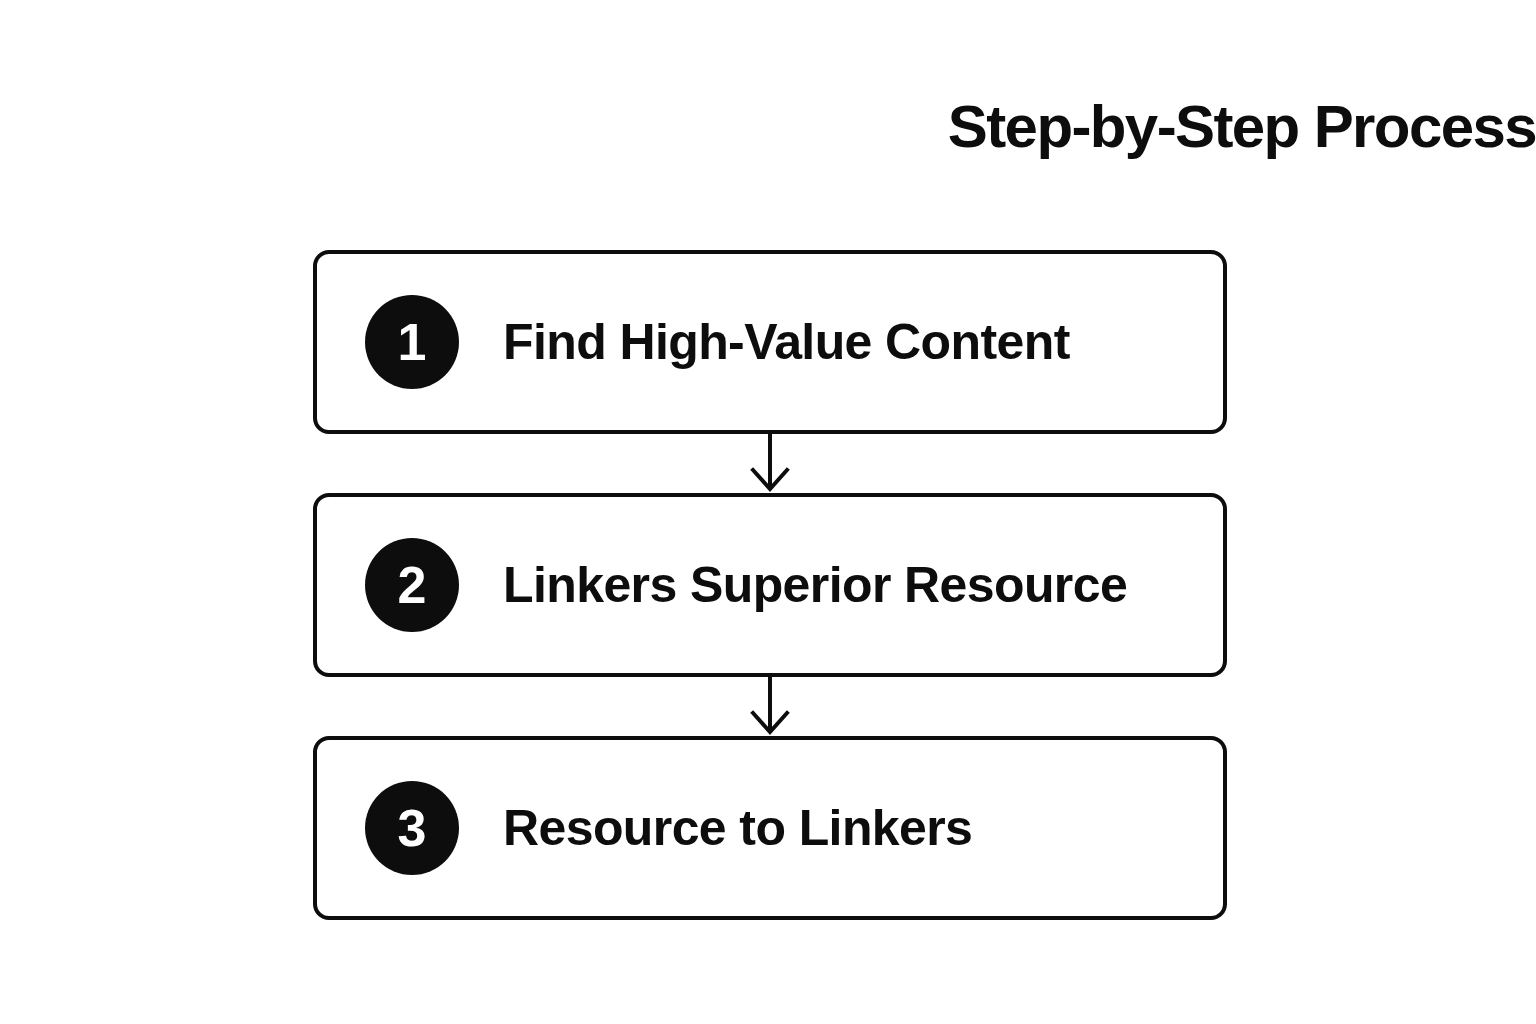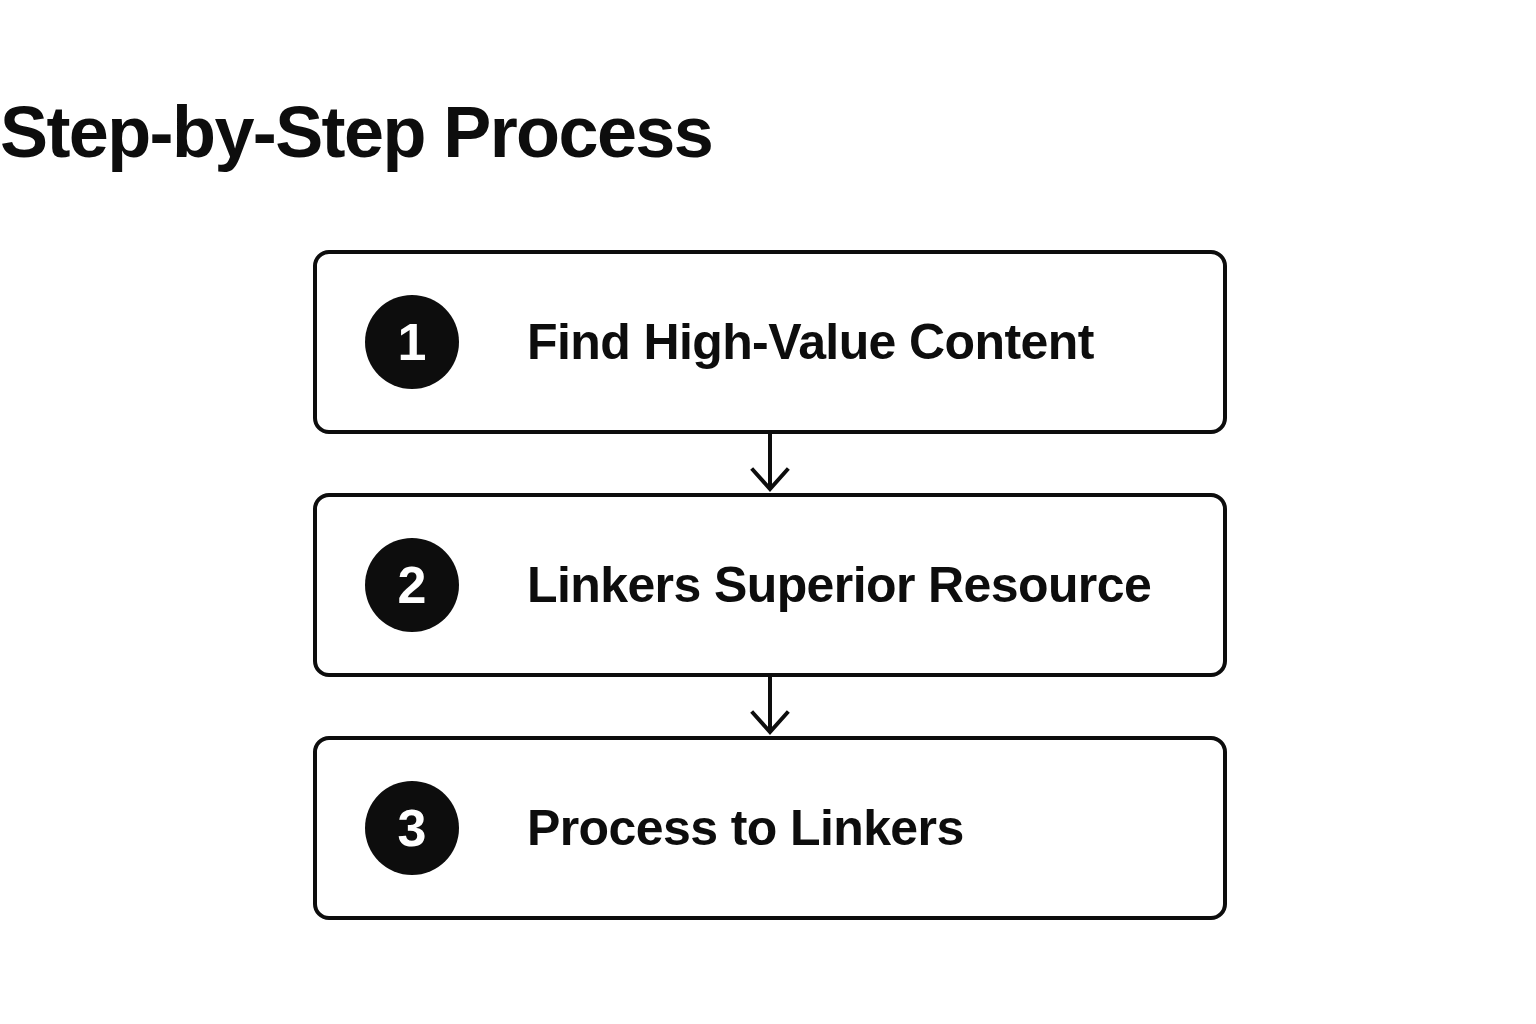--- a/index.html
+++ b/index.html
@@ -22,23 +22,23 @@
     height: 1024px;
     background: #ffffff;
   }
 
   
   .title {
     position: absolute;
     left: 0;
     top: 95px;
     width: 1536px;
-    text-align: left;
+    text-align: right;
     font-family: "Liberation Sans", sans-serif;
-    font-size: 72px;
+    font-size: 60px;
     font-weight: bold;
     letter-spacing: -1.6px;
     color: #0d0d0d;
     line-height: 1.05;
     white-space: nowrap;
   }
 
   
   .flow {
     position: absolute;
@@ -71,21 +71,21 @@
     align-items: center;
     justify-content: center;
     font-family: "Liberation Sans", sans-serif;
     font-size: 52px;
     font-weight: bold;
     line-height: 1;
     user-select: none;
   }
 
   .step-label {
-    margin-left: 68px;
+    margin-left: 44px;
     font-family: "Liberation Sans", sans-serif;
     font-size: 50px;
     font-weight: bold;
     color: #0d0d0d;
     letter-spacing: -0.6px;
     white-space: nowrap;
   }
 
   
   .connector {
@@ -129,17 +129,17 @@
 
     <div class="connector">
       <svg width="914" height="59" viewBox="0 0 914 59">
         <line x1="457" y1="0" x2="457" y2="53" stroke="#0d0d0d" stroke-width="4"></line>
         <polyline points="440,36 457,55 474,36" fill="none" stroke="#0d0d0d" stroke-width="4" stroke-linecap="square" stroke-linejoin="miter"></polyline>
       </svg>
     </div>
 
     <div class="step-box">
       <div class="badge">3</div>
-      <div class="step-label">Process to Linkers</div>
+      <div class="step-label">Resource to Linkers</div>
     </div>
 
   </div>
 </div>
 
 </body></html>

